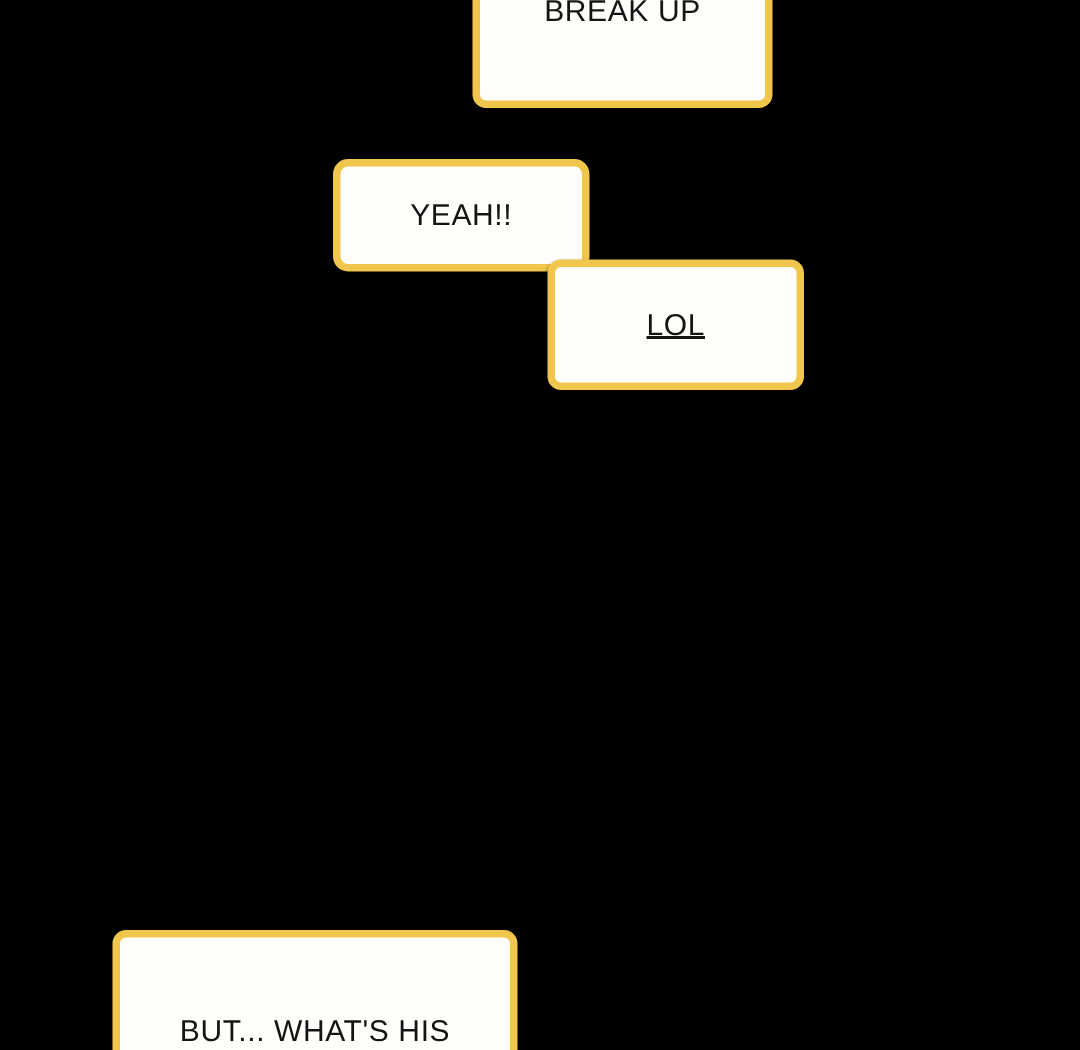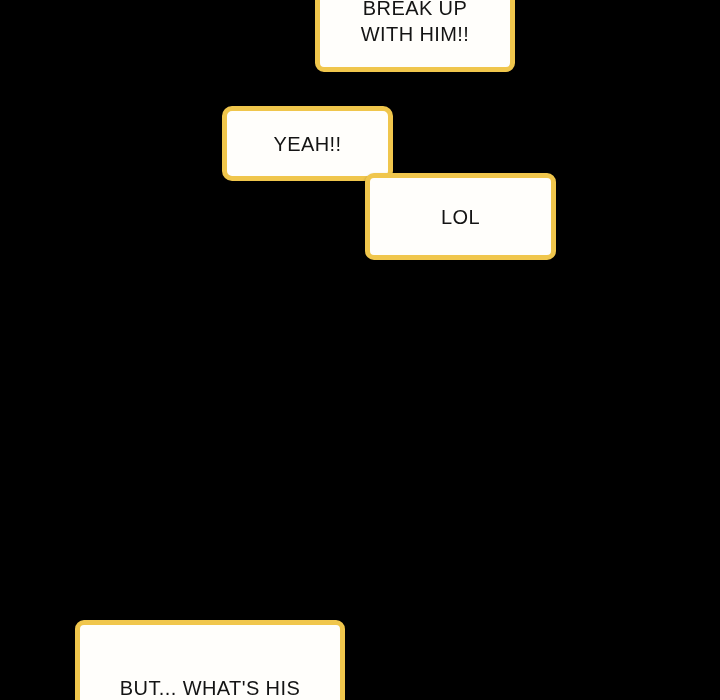--- a/index.html
+++ b/index.html
@@ -48,44 +48,44 @@
     display: flex;
     align-items: center;
     justify-content: center;
     z-index: 1;
     border-radius: 10px;
   }
   
   .bubble-lol {
     left: 365px;
     top: 173px;
-    width: 191px;
+    width: 171px;
     height: 87px;
     display: flex;
     align-items: center;
     justify-content: center;
     z-index: 2;
+    text-decoration: underline;
   }
   
   .bubble-but-whats-his {
     left: 75px;
     top: 620px;
     width: 270px;
     height: 150px;
     padding-top: 50px;
   }
 </style>
 </head>
 <body>
 
 <div class="panel">
 
   <div class="bubble bubble-break-up">
     <div class="line">BREAK UP</div>
-    <div class="line">WITH HIM!!</div>
   </div>
 
   <div class="bubble bubble-yeah">
     <div class="line">YEAH!!</div>
   </div>
 
   <div class="bubble bubble-lol">
     <div class="line">LOL</div>
   </div>
 

